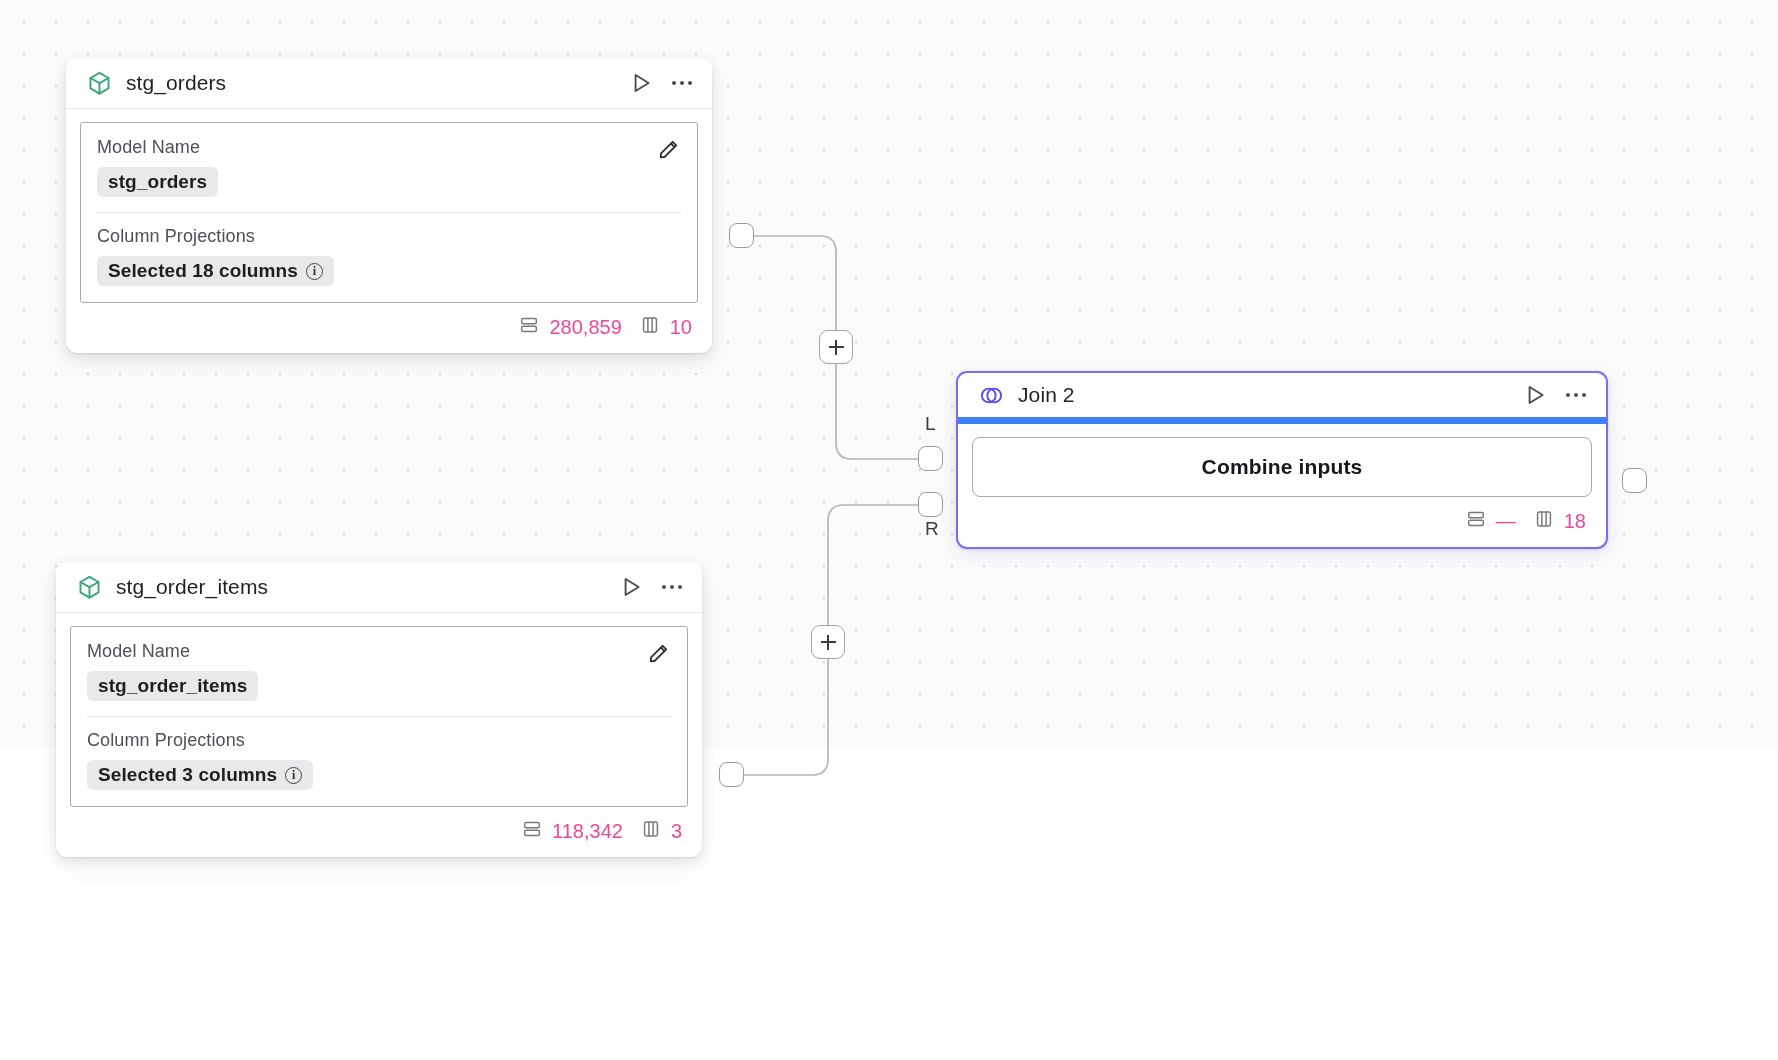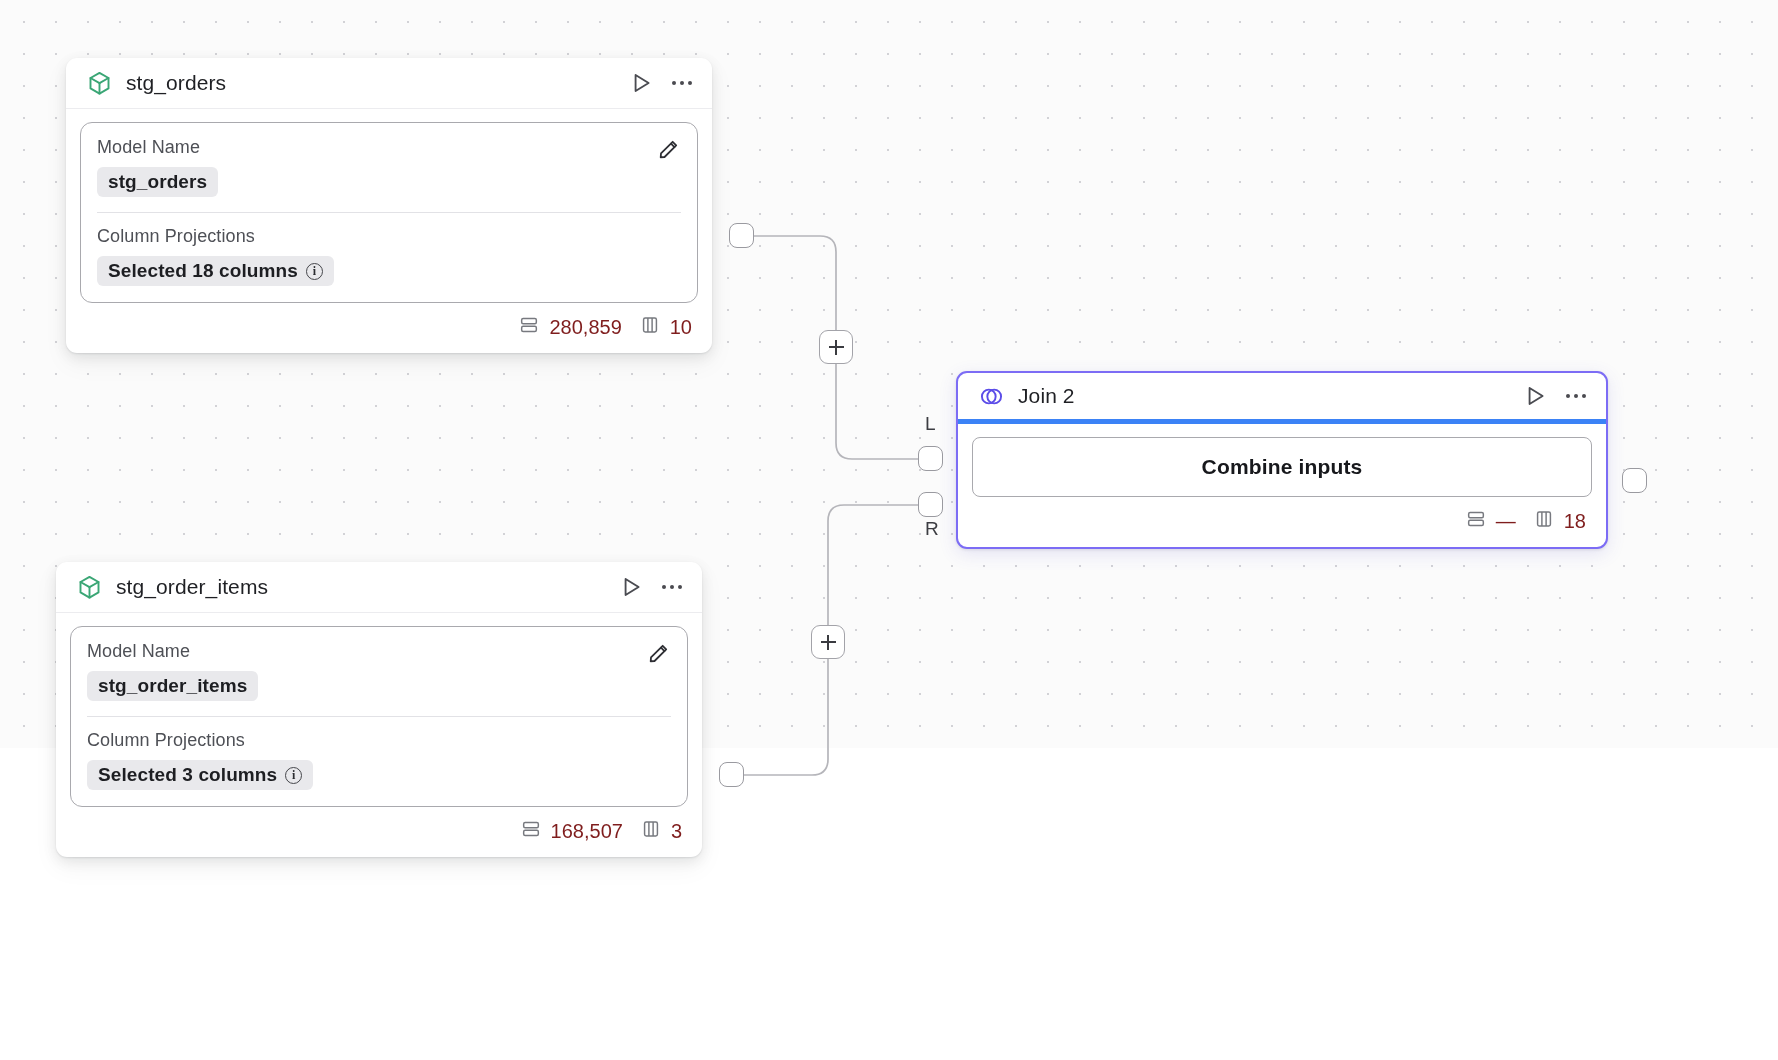--- a/index.html
+++ b/index.html
@@ -51,21 +51,21 @@
   }
 
   .node-header {
     display: flex;
     align-items: center;
     gap: 13px;
     height: 51px;
     padding: 0 18px 0 20px;
     border-bottom: 1px solid #ececef;
   }
-  .node.selected .node-header { border-bottom: 5px solid #3b82f6; }
+  .node.selected .node-header { border-bottom: 7px solid #3b82f6; }
 
   .node-title {
     font-size: 21px;
     color: #1f2024;
     letter-spacing: .1px;
     flex: 1;
     white-space: nowrap;
   }
 
   .hdr-actions { display: flex; align-items: center; gap: 16px; }
@@ -87,21 +87,21 @@
     border-radius: 50%;
     background: #4a4a50;
     display: block;
   }
 
   
   .node-body { padding: 13px 14px 0 14px; }
 
   .panel {
     border: 1.3px solid #a9a9ae;
-    border-radius: 12px;
+    border-radius: 3px;
     padding: 14px 16px 16px 16px;
   }
 
   .field-label {
     font-size: 18px;
     color: #4e5056;
     margin-bottom: 9px;
     letter-spacing: .1px;
   }
 
@@ -147,21 +147,21 @@
     align-items: center;
     justify-content: flex-end;
     gap: 17px;
     padding: 11px 20px 12px 0;
   }
   .stat {
     display: flex;
     align-items: center;
     gap: 9px;
     font-size: 20px;
-    color: #7f1d1d;
+    color: #ec4899;
   }
 
   
   .combine-btn {
     width: 100%;
     border: 1.3px solid #a9a9ae;
     border-radius: 8px;
     height: 60px;
     display: flex;
     align-items: center;
@@ -345,21 +345,21 @@
     </div>
 
     <div class="node-footer">
       <span class="stat">
         <span>
           <svg width="22" height="22" viewBox="0 0 24 24" fill="none" stroke="#77797f" stroke-width="1.6" stroke-linejoin="round">
             <rect x="4" y="5" width="16" height="5.6" rx="1.6"></rect>
             <rect x="4" y="13.4" width="16" height="5.6" rx="1.6"></rect>
           </svg>
         </span>
-        <span>168,507</span>
+        <span>118,342</span>
       </span>
       <span class="stat">
         <span>
           <svg width="22" height="22" viewBox="0 0 24 24" fill="none" stroke="#77797f" stroke-width="1.6" stroke-linejoin="round">
             <rect x="5" y="4.4" width="14" height="15.2" rx="1.8"></rect>
             <path d="M9.7 4.4 9.7 19.6"></path>
             <path d="M14.3 4.4 14.3 19.6"></path>
           </svg>
         </span>
         <span>3</span>

